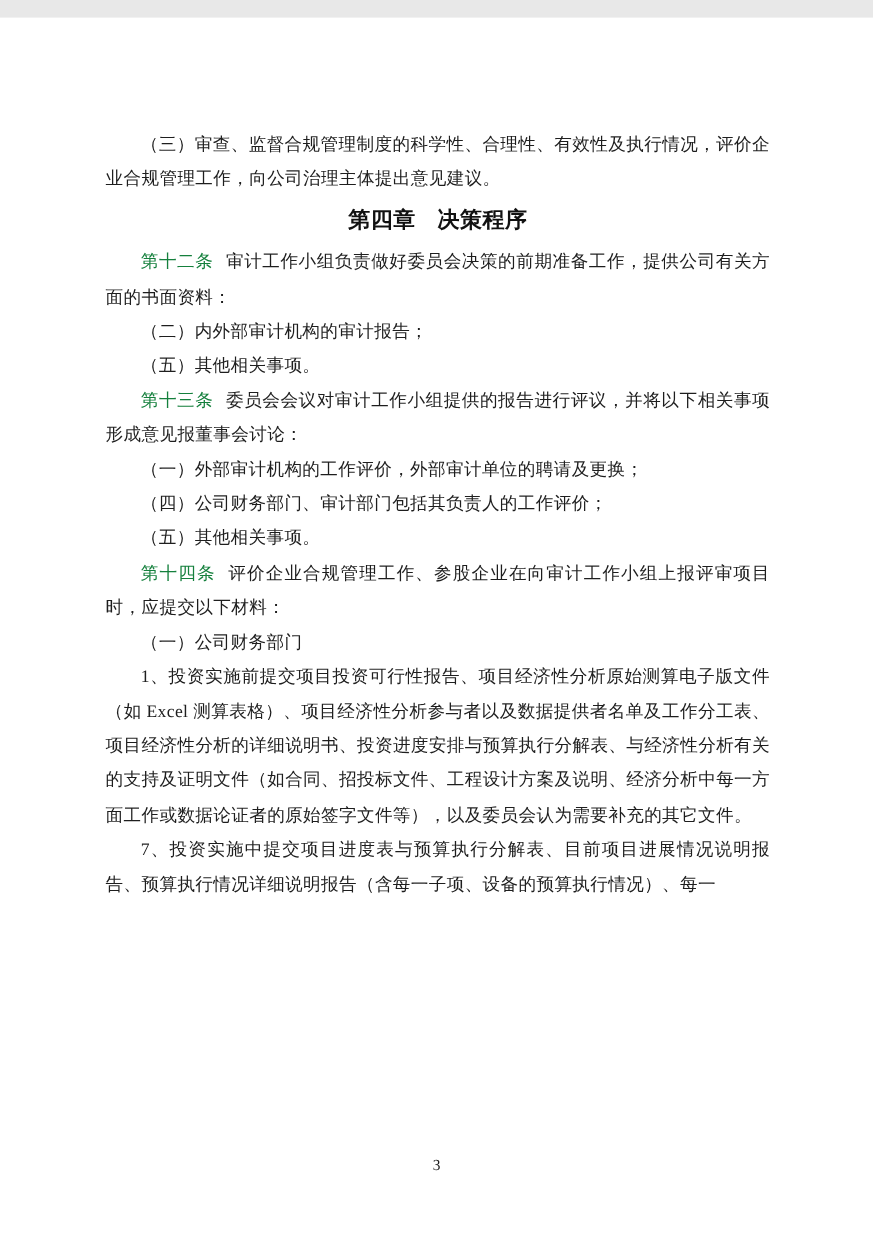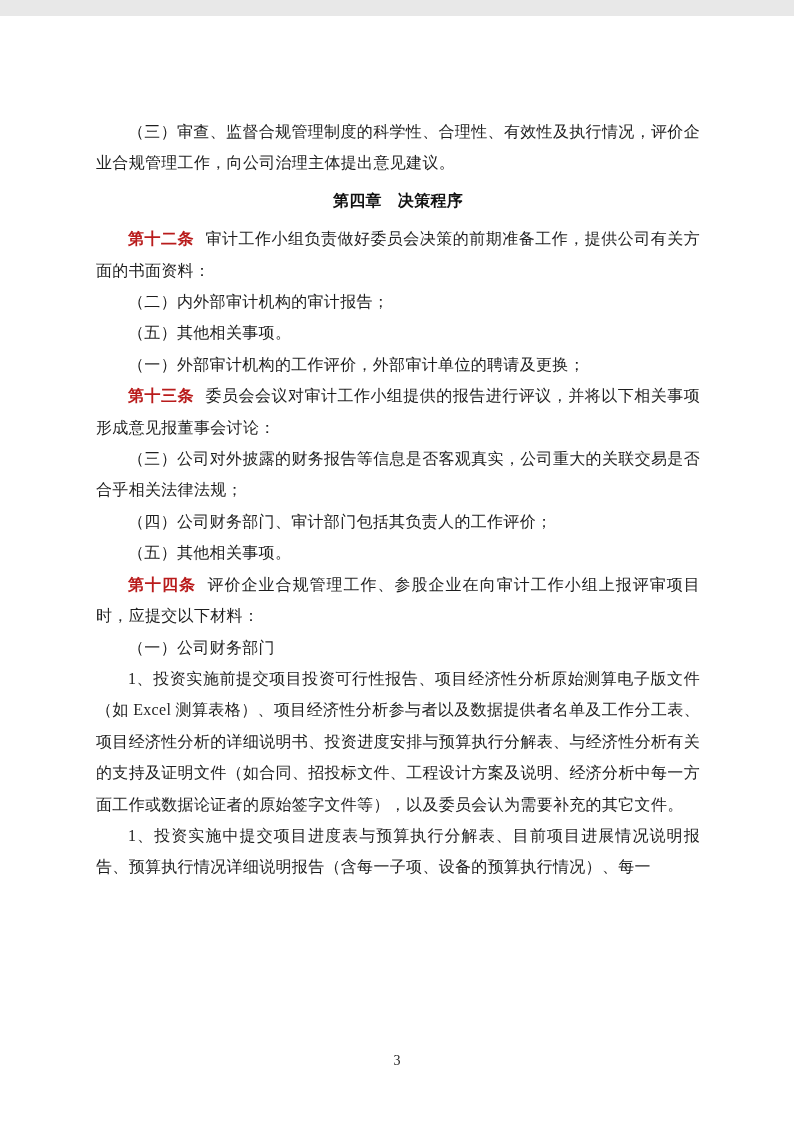--- a/index.html
+++ b/index.html
@@ -30,32 +30,32 @@
     font-size: 16px;
     line-height: 31.4px;
     text-align: justify;
     text-indent: 2em;
     letter-spacing: 0.02em;
   }
   .content p.chapter-heading {
     text-align: center;
     text-indent: 0;
     font-weight: bold;
-    font-size: 16px;
+    font-size: 20px;
     line-height: 31.4px;
     margin-top: 6px;
     margin-bottom: 7px;
     color: #111;
   }
   .chapter-heading .chapter-label {
     margin-right: 1em;
   }
   .article-term {
-    font-weight: bold;
-    color: #b91c1c;
+    font-weight: normal;
+    color: #15803d;
     margin-right: 0.72em;
   }
   .footer {
     position: absolute;
     left: 0;
     top: 1036px;
     width: 100%;
     text-align: center;
     font-size: 14px;
     line-height: 18px;
@@ -74,36 +74,35 @@
       <span class="chapter-label">第四章</span><span>决策程序</span>
     </p>
 
     <p>
       <span class="article-term">第十二条</span><span>审计工作小组负责做好委员会决策的前期准备工作，提供公司有关方面的书面资料：</span>
     </p>
 
     <p>（二）内外部审计机构的审计报告；</p>
     <p>（五）其他相关事项。</p>
 
-    <p>（一）外部审计机构的工作评价，外部审计单位的聘请及更换；</p>
-
     <p>
       <span class="article-term">第十三条</span><span>委员会会议对审计工作小组提供的报告进行评议，并将以下相关事项形成意见报董事会讨论：</span>
     </p>
-    <p>（三）公司对外披露的财务报告等信息是否客观真实，公司重大的关联交易是否合乎相关法律法规；</p>
+
+    <p>（一）外部审计机构的工作评价，外部审计单位的聘请及更换；</p>
     <p>（四）公司财务部门、审计部门包括其负责人的工作评价；</p>
     <p>（五）其他相关事项。</p>
 
     <p>
       <span class="article-term">第十四条</span><span>评价企业合规管理工作、参股企业在向审计工作小组上报评审项目时，应提交以下材料：</span>
     </p>
 
     <p>（一）公司财务部门</p>
 
     <p>1、投资实施前提交项目投资可行性报告、项目经济性分析原始测算电子版文件（如 Excel 测算表格）、项目经济性分析参与者以及数据提供者名单及工作分工表、项目经济性分析的详细说明书、投资进度安排与预算执行分解表、与经济性分析有关的支持及证明文件（如合同、招投标文件、工程设计方案及说明、经济分析中每一方面工作或数据论证者的原始签字文件等），以及委员会认为需要补充的其它文件。</p>
-    <p>1、投资实施中提交项目进度表与预算执行分解表、目前项目进展情况说明报告、预算执行情况详细说明报告（含每一子项、设备的预算执行情况）、每一</p>
+    <p>7、投资实施中提交项目进度表与预算执行分解表、目前项目进展情况说明报告、预算执行情况详细说明报告（含每一子项、设备的预算执行情况）、每一</p>
 
   </div>
 
   <div class="footer">
     <span>3</span>
   </div>
 </div>
 
 </body></html>

